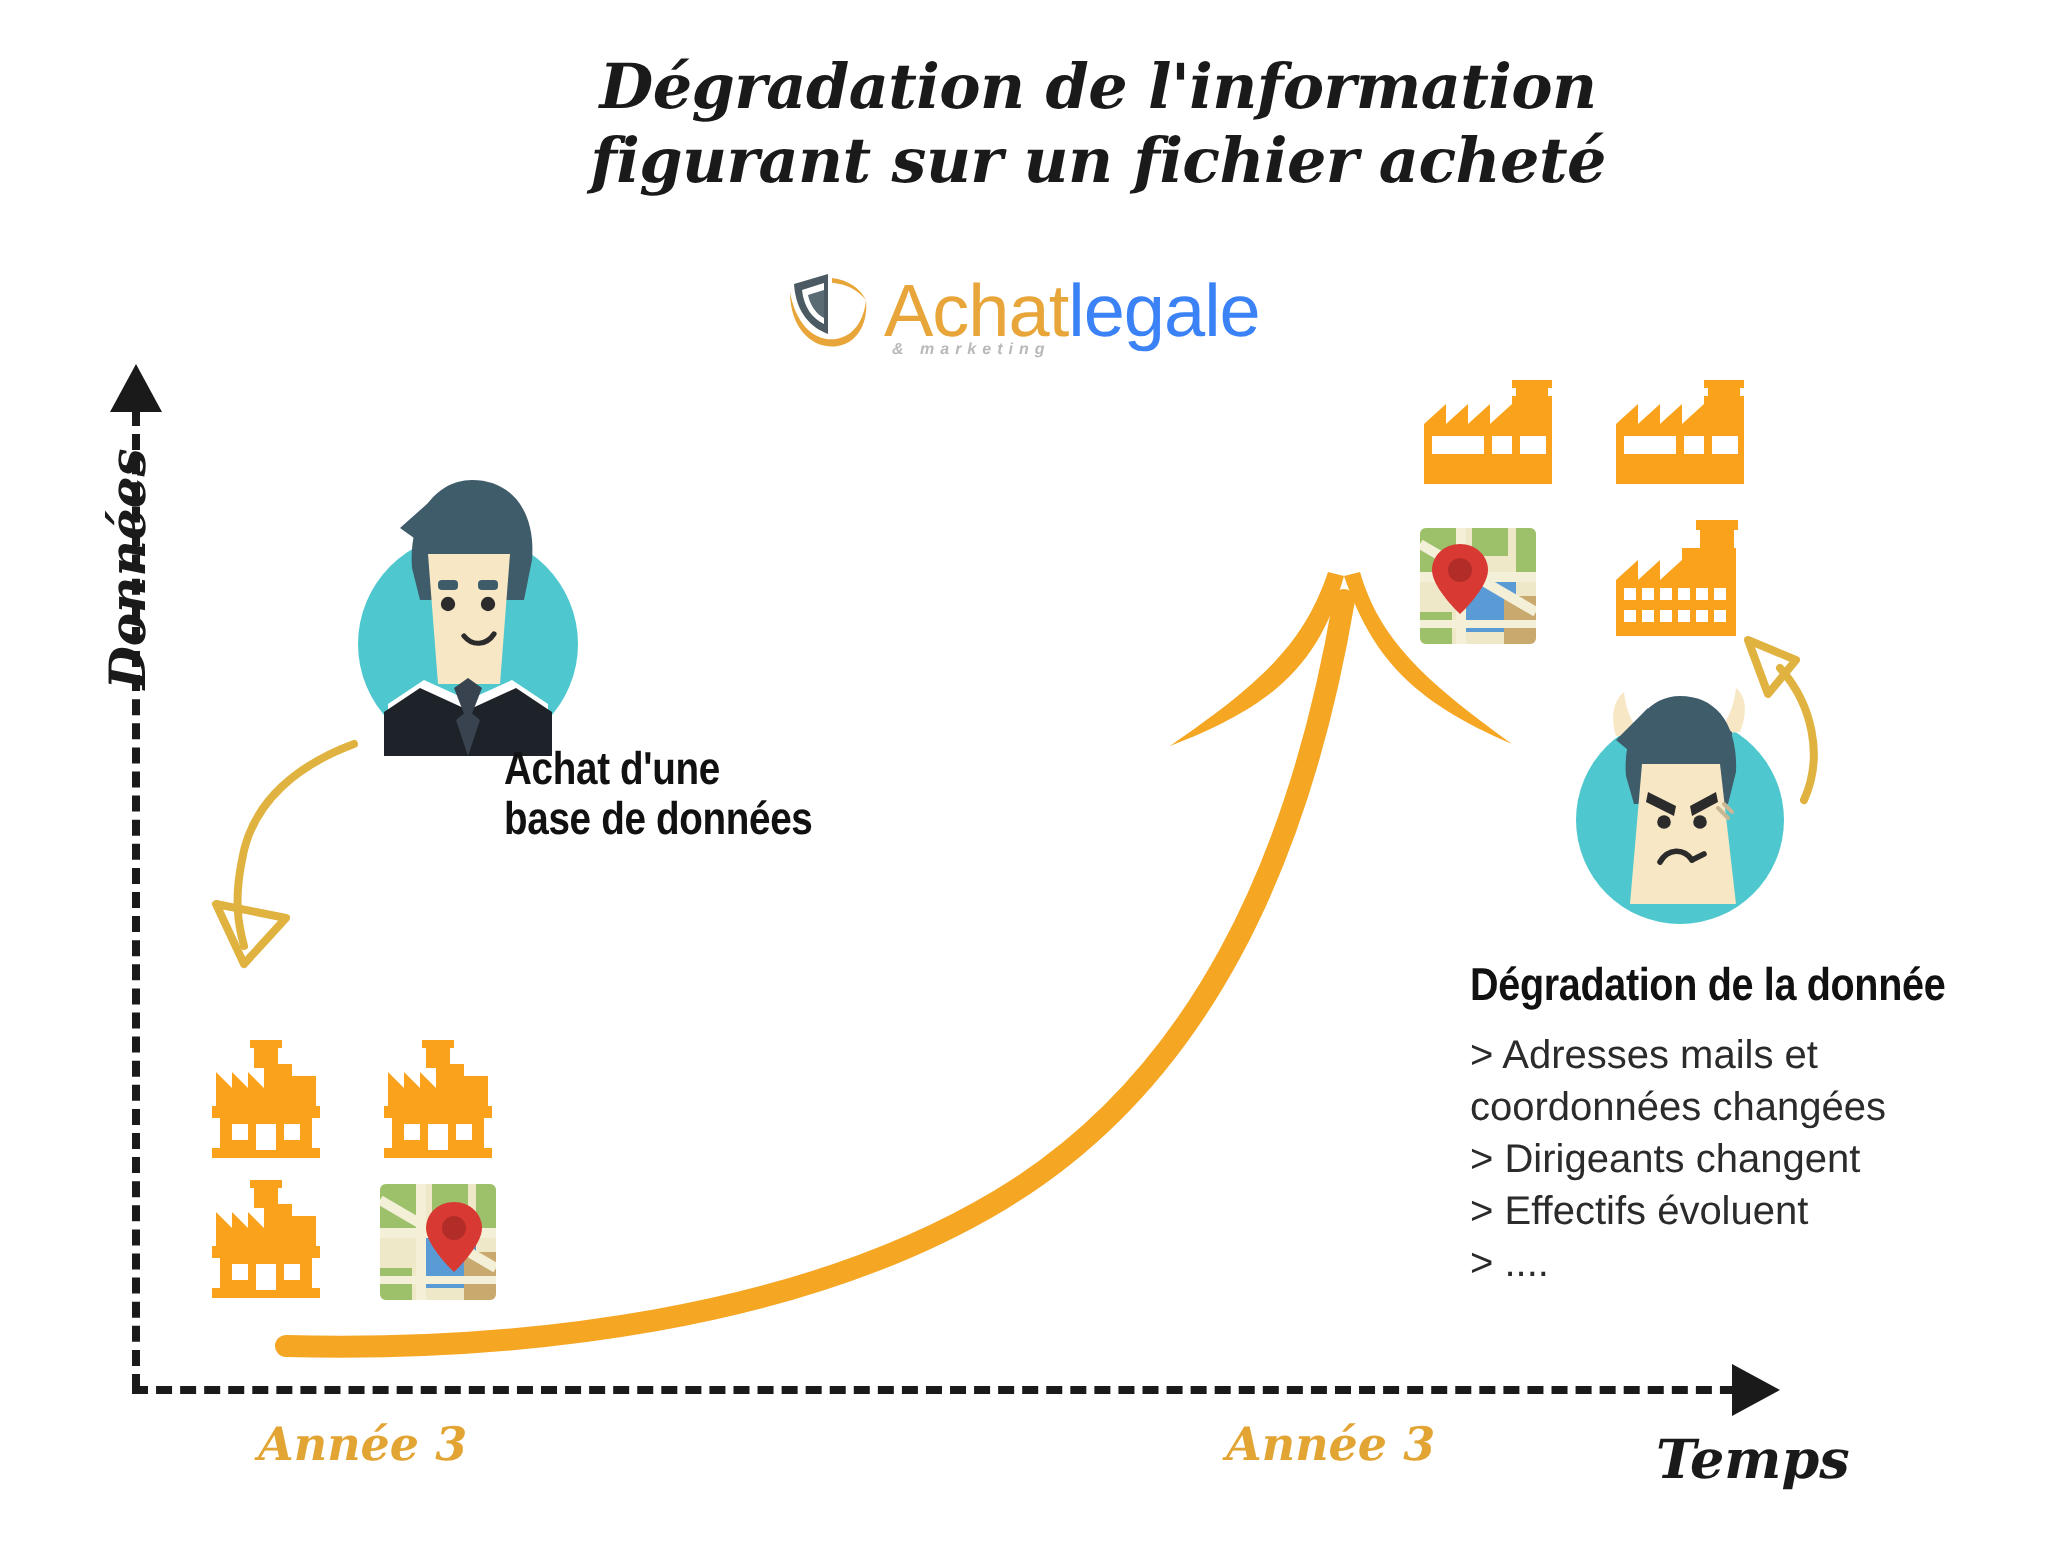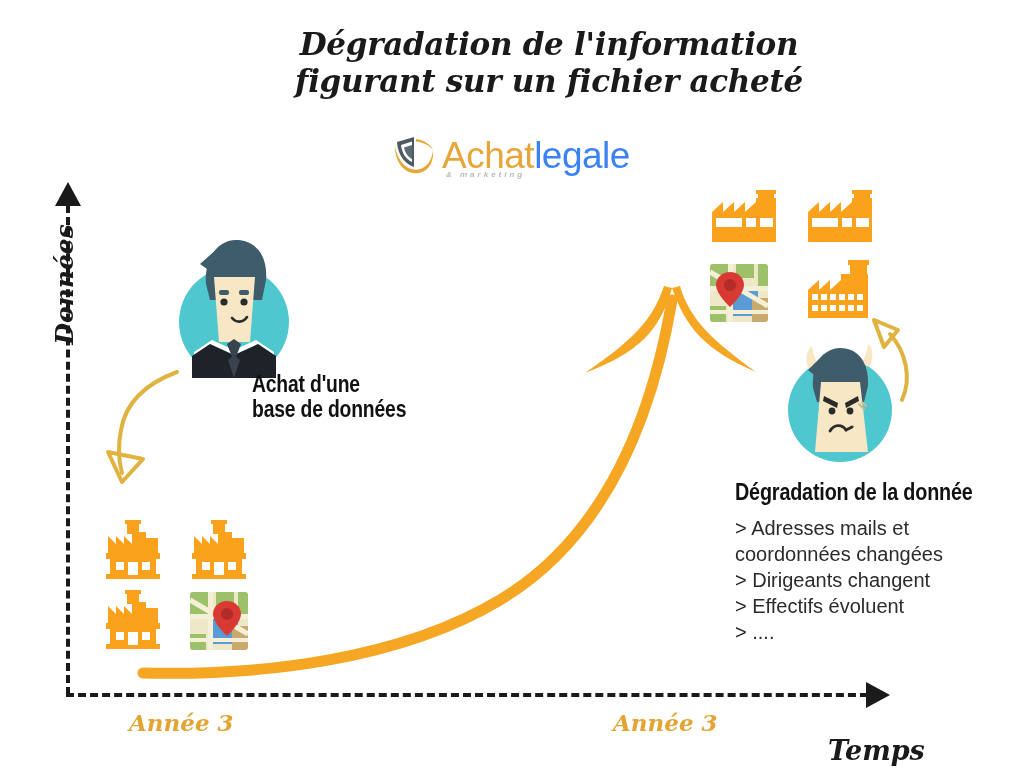--- a/index.html
+++ b/index.html
@@ -86,21 +86,21 @@
     width: 160px; text-align: center;
     transform: rotate(-90deg);
     font-family: "DejaVu Serif", serif;
     font-weight: bold; font-style: italic;
     font-size: 25px; color: #1a1a1a;
   }
   #x-label {
     left: 828px; top: 715px;
     font-family: "DejaVu Serif", serif;
     font-weight: bold; font-style: italic;
-    font-size: 27px; color: #1a1a1a; margin-top: 20px;
+    font-size: 27px; color: #1a1a1a;
   }
   .tick-label {
     font-family: "DejaVu Serif", serif;
     font-weight: bold; font-style: italic;
     font-size: 23px; color: #E2A534;
   }
   #tick-1 { left: 129px; top: 709px; }
   #tick-3 { left: 613px; top: 709px; }
 
   

